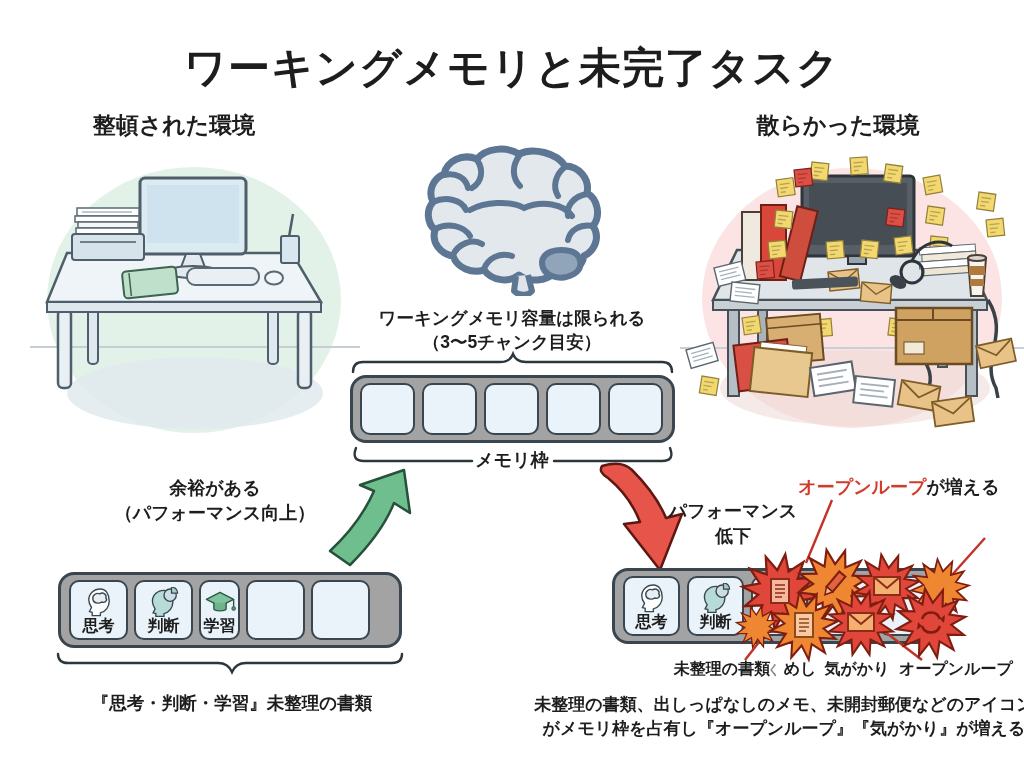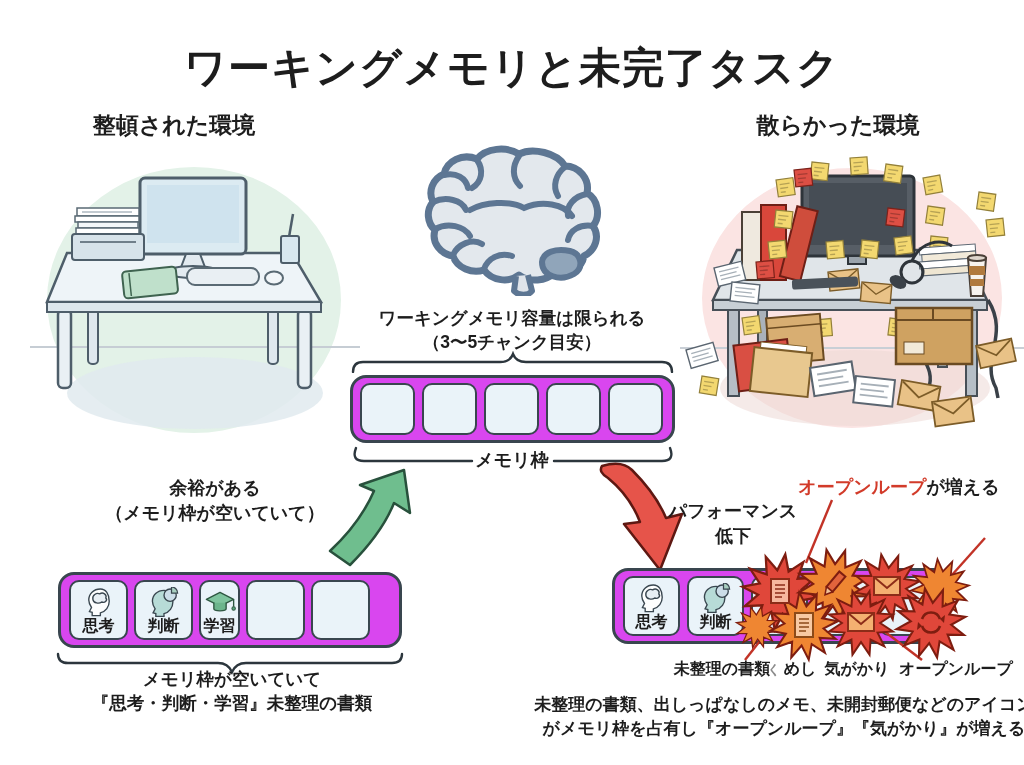--- a/index.html
+++ b/index.html
@@ -6,21 +6,21 @@
   .canvas{position:relative;width:1024px;height:765px;background:#ffffff;overflow:hidden;
           font-family:"Liberation Sans","DejaVu Sans",sans-serif;color:#1d1d1d;}
   .abs{position:absolute;}
   .txt{position:absolute;transform:translateX(-50%);white-space:nowrap;font-weight:700;
        color:#1d1d1d;text-align:center;line-height:1.32;}
   .title{font-size:42px;font-weight:800;letter-spacing:1px;}
   .h2{font-size:23px;}
   .t17{font-size:17.5px;}
   .t18{font-size:18px;}
   .red{color:#d23b2a;}
-  .container{position:absolute;background:#d946ef;border:3px solid #39464f;border-radius:16px;
+  .container{position:absolute;background:#a3a3a3;border:3px solid #39464f;border-radius:16px;
              display:flex;align-items:center;padding:0 8px;gap:7px;box-sizing:border-box;}
   .slot{background:#eaf3f9;border:2.5px solid #39464f;border-radius:10px;box-sizing:border-box;
         display:flex;flex-direction:column;align-items:center;justify-content:center;gap:0px;}
   .slot .lbl{font-size:16px;font-weight:700;line-height:17px;}
   .clutter-lbl{position:absolute;transform:translateX(-50%);white-space:nowrap;
                font-size:16px;font-weight:700;}
   svg{display:block;}
 </style>
 </head>
 <body>
@@ -211,21 +211,21 @@
     <div class="slot" style="width:55px;height:52px;"></div>
   </div>
 
   <svg class="abs" style="left:348px;top:446px;" width="330" height="22" viewBox="0 0 330 22">
     <path d="M8,2 Q3,15 16,15 H124" fill="none" stroke="#2c363d" stroke-width="2.4" stroke-linecap="round"></path>
     <path d="M322,2 Q327,15 314,15 H206" fill="none" stroke="#2c363d" stroke-width="2.4" stroke-linecap="round"></path>
   </svg>
   <div class="txt t18" style="left:512px;top:449px;">メモリ枠</div>
 
   <div class="txt t18" style="left:215px;top:477px;">余裕がある</div>
-  <div class="txt t18" style="left:215px;top:502px;">（メモリ枠が空いていて）</div>
+  <div class="txt t18" style="left:215px;top:502px;">（パフォーマンス向上）</div>
 
   <svg class="abs" style="left:322px;top:455px;" width="95" height="120" viewBox="0 0 95 120">
     <path d="M82,15 L88,58 L72,48 Q60,78 28,110 L8,96 Q38,68 52,36 L38,30 Z" fill="#6fbe8e" stroke="#28513c" stroke-width="2.5" stroke-linejoin="round"></path>
   </svg>
 
   <svg class="abs" style="left:588px;top:452px;" width="105" height="122" viewBox="0 0 105 122">
     <path d="M14,14 Q34,8 44,18 Q68,42 78,66 L94,62 L72,118 L36,72 L52,70 Q42,44 20,26 Q10,20 14,14 Z" fill="#e6544a" stroke="#5e1812" stroke-width="2.5" stroke-linejoin="round"></path>
   </svg>
 
   <div class="txt t18" style="left:733px;top:500px;">パフォーマンス</div>
@@ -259,21 +259,20 @@
       <span class="lbl">学習</span>
     </div>
     <div class="slot" style="width:59px;height:60px;"></div>
     <div class="slot" style="width:59px;height:60px;"></div>
   </div>
 
   <svg class="abs" style="left:56px;top:652px;" width="348" height="26" viewBox="0 0 348 26">
     <path d="M2,2 Q2,11 12,11 L162,11 Q172,11 176,20 Q180,11 190,11 L336,11 Q346,11 346,2" fill="none" stroke="#2c363d" stroke-width="2.4" stroke-linecap="round"></path>
   </svg>
 
-  <div class="txt t17" style="left:232px;top:668px;">メモリ枠が空いていて</div>
   <div class="txt t17" style="left:232px;top:692px;">『思考・判断・学習』未整理の書類</div>
 
   <div class="container" style="left:612px;top:568px;width:338px;height:76px;">
     <div class="slot" style="width:57px;height:60px;">
       <svg width="34" height="30" viewBox="0 0 48 44">
         <path d="M26,3 C16,3 9,10 9,19 C9,24 11,27 13,30 L10,36 L14,37 L14,42 L26,42 L26,38 C34,36 39,29 39,21 C39,10 34,3 26,3 Z" fill="#fdfefe" stroke="#39464f" stroke-width="2"></path>
         <path d="M15,18 C14,12 20,8 25,10 C30,7 36,11 34,16 C37,19 33,24 28,22 C24,25 16,24 15,18 Z" fill="#e8eff4" stroke="#39464f" stroke-width="2"></path>
       </svg>
       <span class="lbl">思考</span>
     </div>

